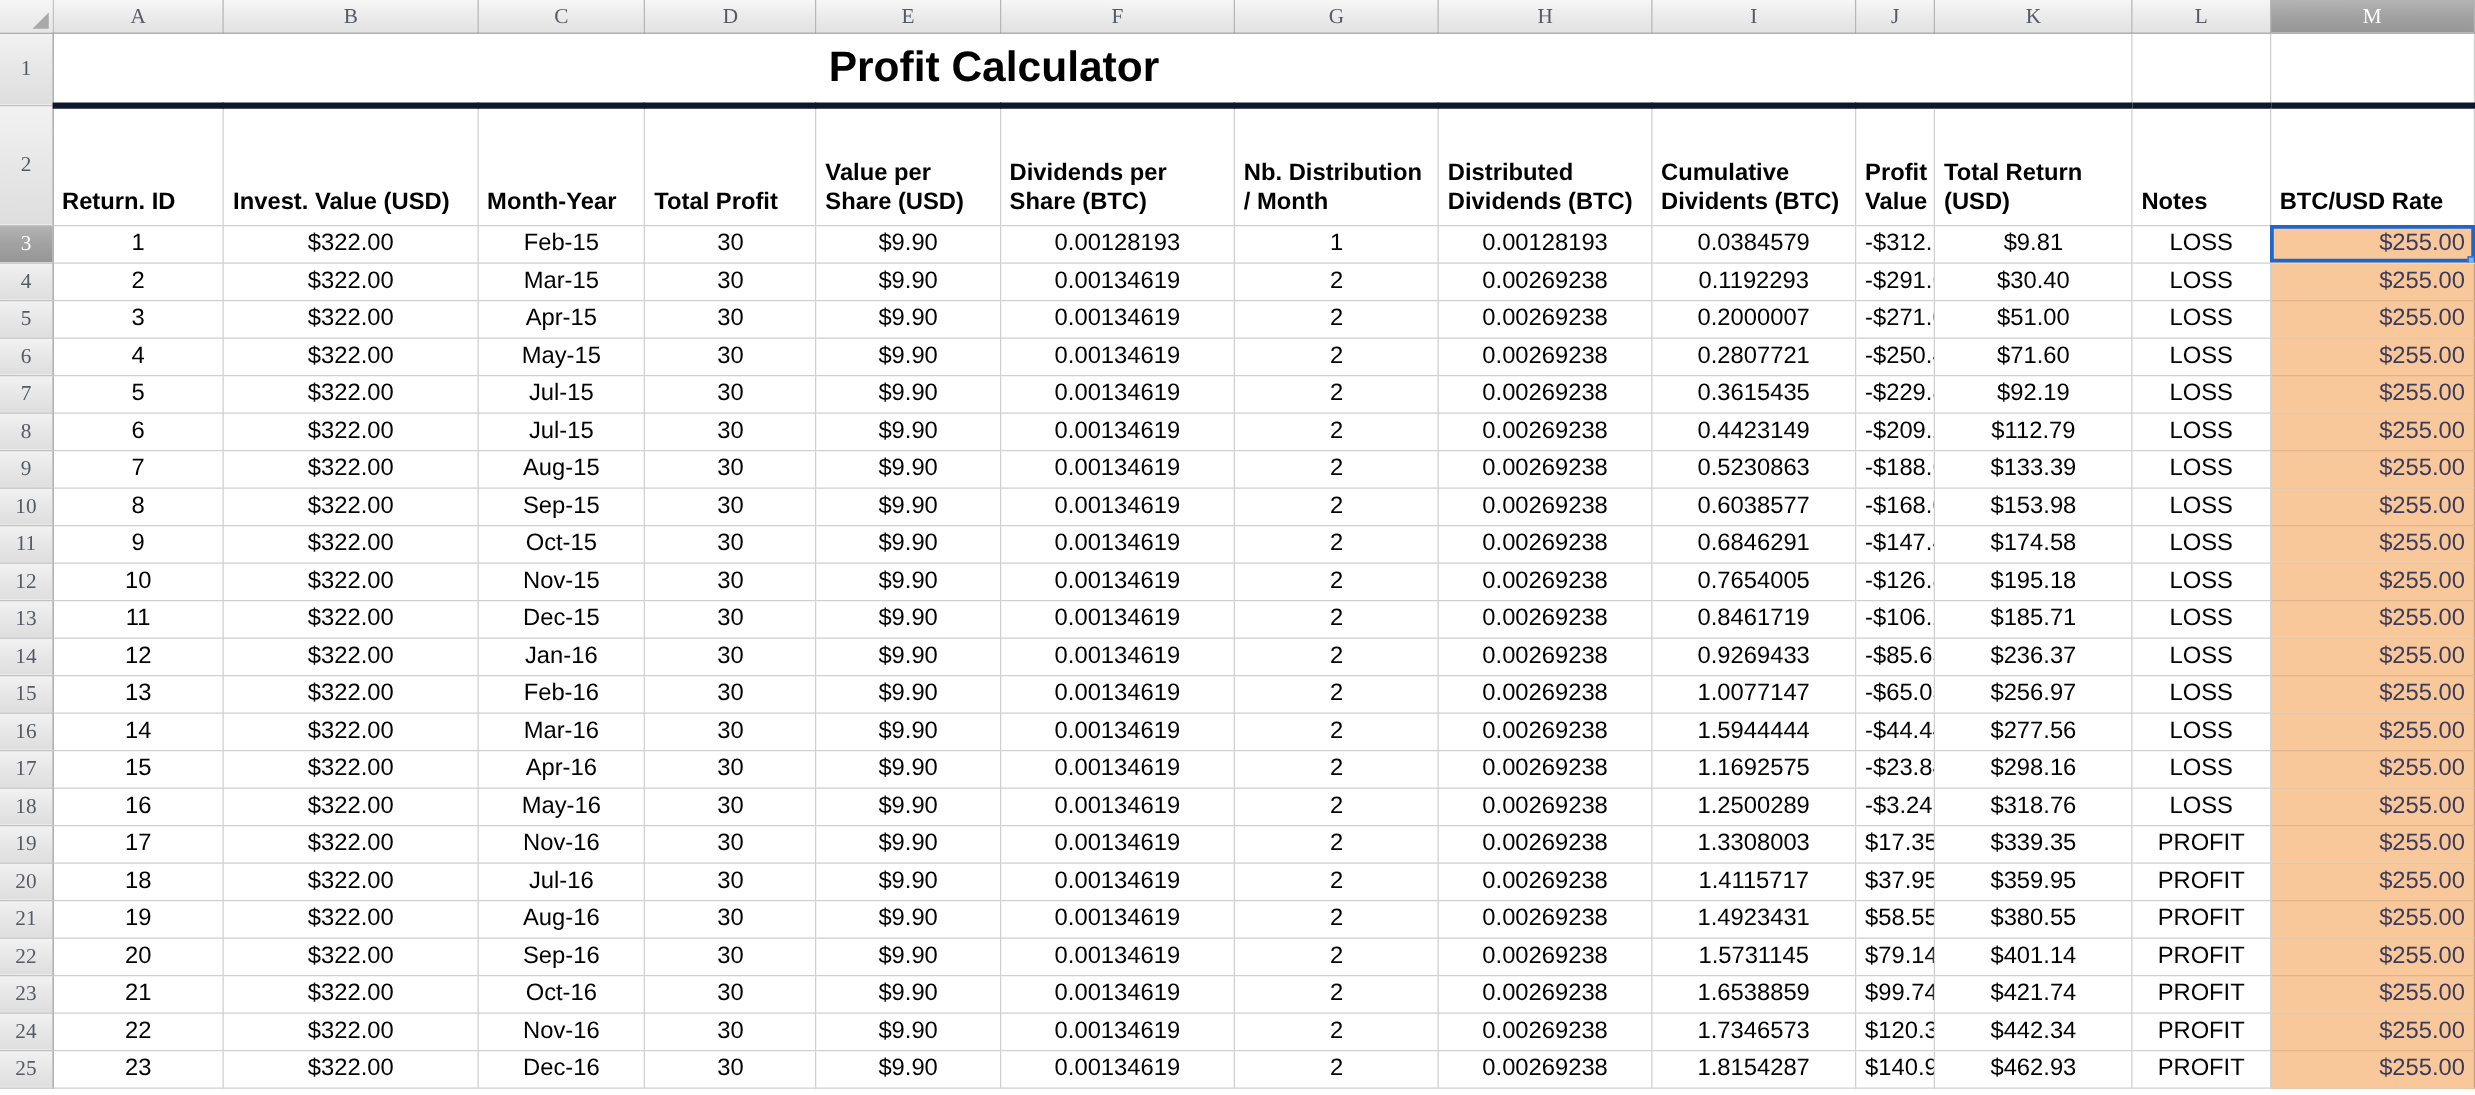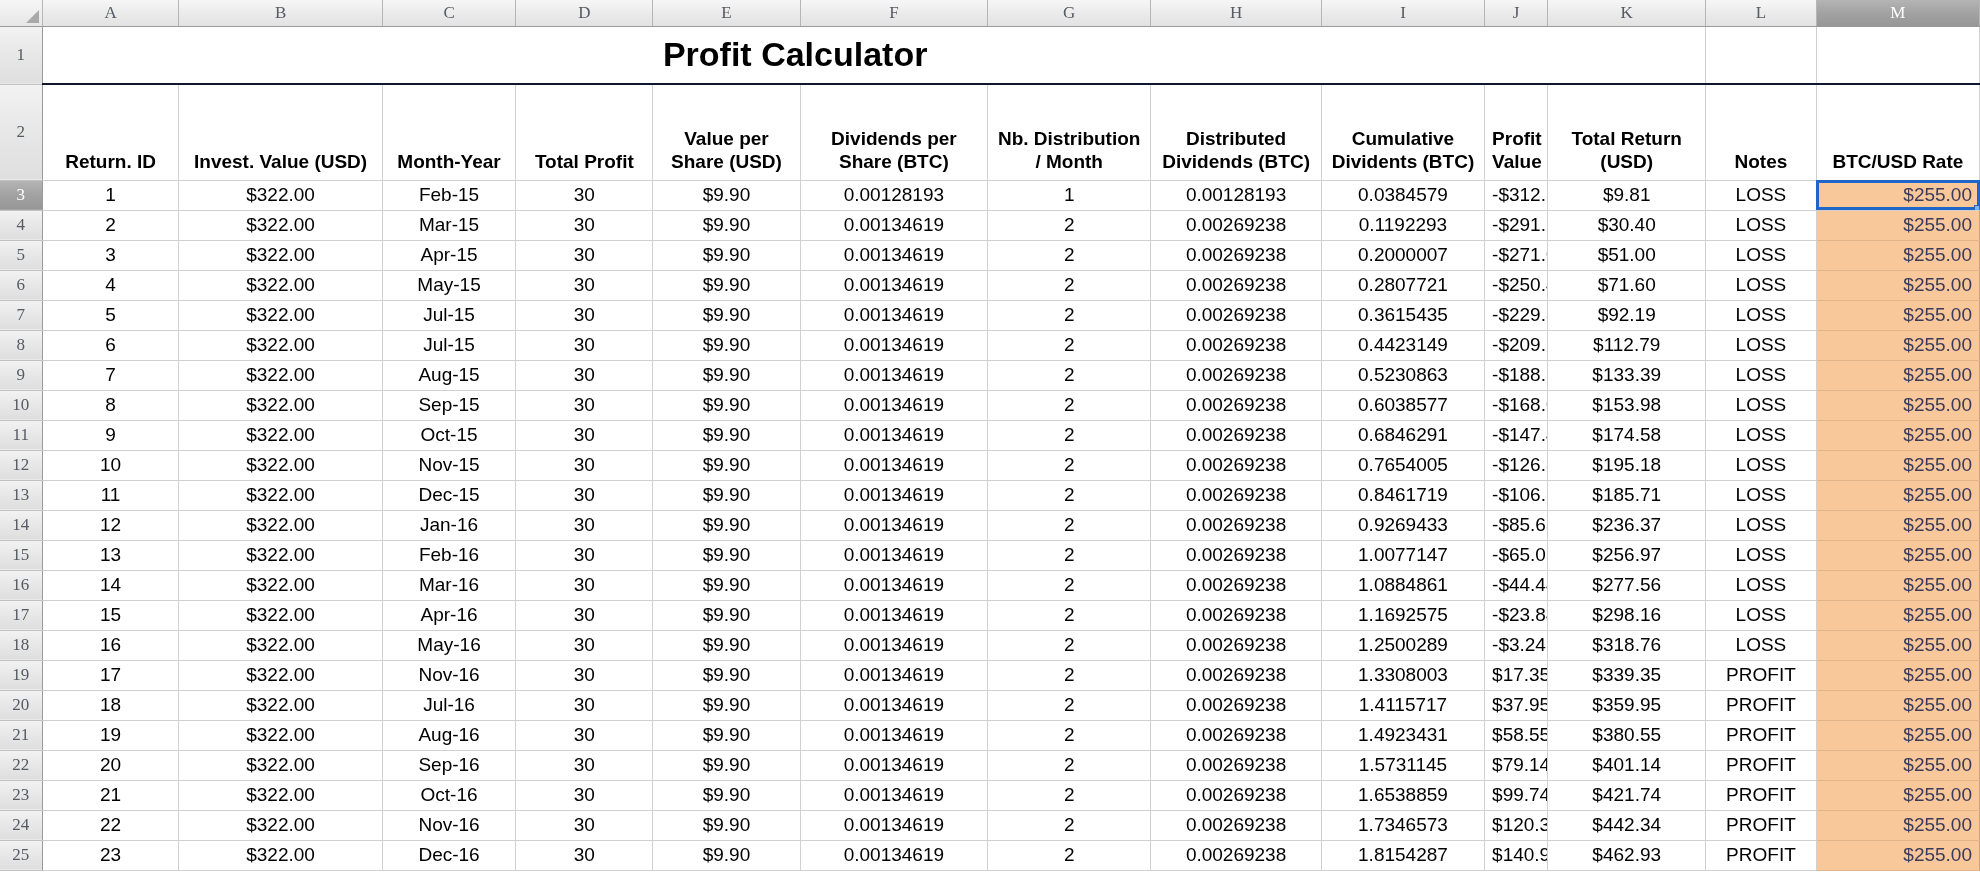--- a/index.html
+++ b/index.html
@@ -80,35 +80,35 @@
     color: #000000;
     padding: 0 7px;
     height: 30px;
     vertical-align: middle;
     text-align: center;
     white-space: nowrap;
     overflow: hidden;
   }
 
   
-  tr.titlerow td.cell { height: 58px; border-bottom: 2px solid #0f172a; margin-left: 36px; }
+  tr.titlerow td.cell { height: 58px; border-bottom: 5px solid #0f172a; margin-left: 36px; }
   td.title {
     font-size: 34px;
     font-weight: bold;
     text-align: center;
     color: #000000;
     border-right: none;
   }
 
   
   tr.hdrrow td.cell {
     height: 96px;
     font-weight: bold;
     font-size: 19px;
-    text-align: center;
+    text-align: left;
     vertical-align: bottom;
     line-height: 1.22;
     white-space: normal;
     padding-bottom: 6px;
   }
 
   td.selcell {
     background: #f8c79a;
     outline: 3px solid #1f66c9;
     outline-offset: -3px;
@@ -416,21 +416,21 @@
         <tr>
           <td class="rowhead">16</td>
           <td class="cell">14</td>
           <td class="cell">$322.00</td>
           <td class="cell">Mar-16</td>
           <td class="cell">30</td>
           <td class="cell">$9.90</td>
           <td class="cell">0.00134619</td>
           <td class="cell">2</td>
           <td class="cell">0.00269238</td>
-          <td class="cell">1.0884861</td>
+          <td class="cell">1.5944444</td>
           <td class="cell">-$44.44</td>
           <td class="cell">$277.56</td>
           <td class="cell">LOSS</td>
           <td class="cell orange">$255.00</td>
         </tr>
         <tr>
           <td class="rowhead">17</td>
           <td class="cell">15</td>
           <td class="cell">$322.00</td>
           <td class="cell">Apr-16</td>

